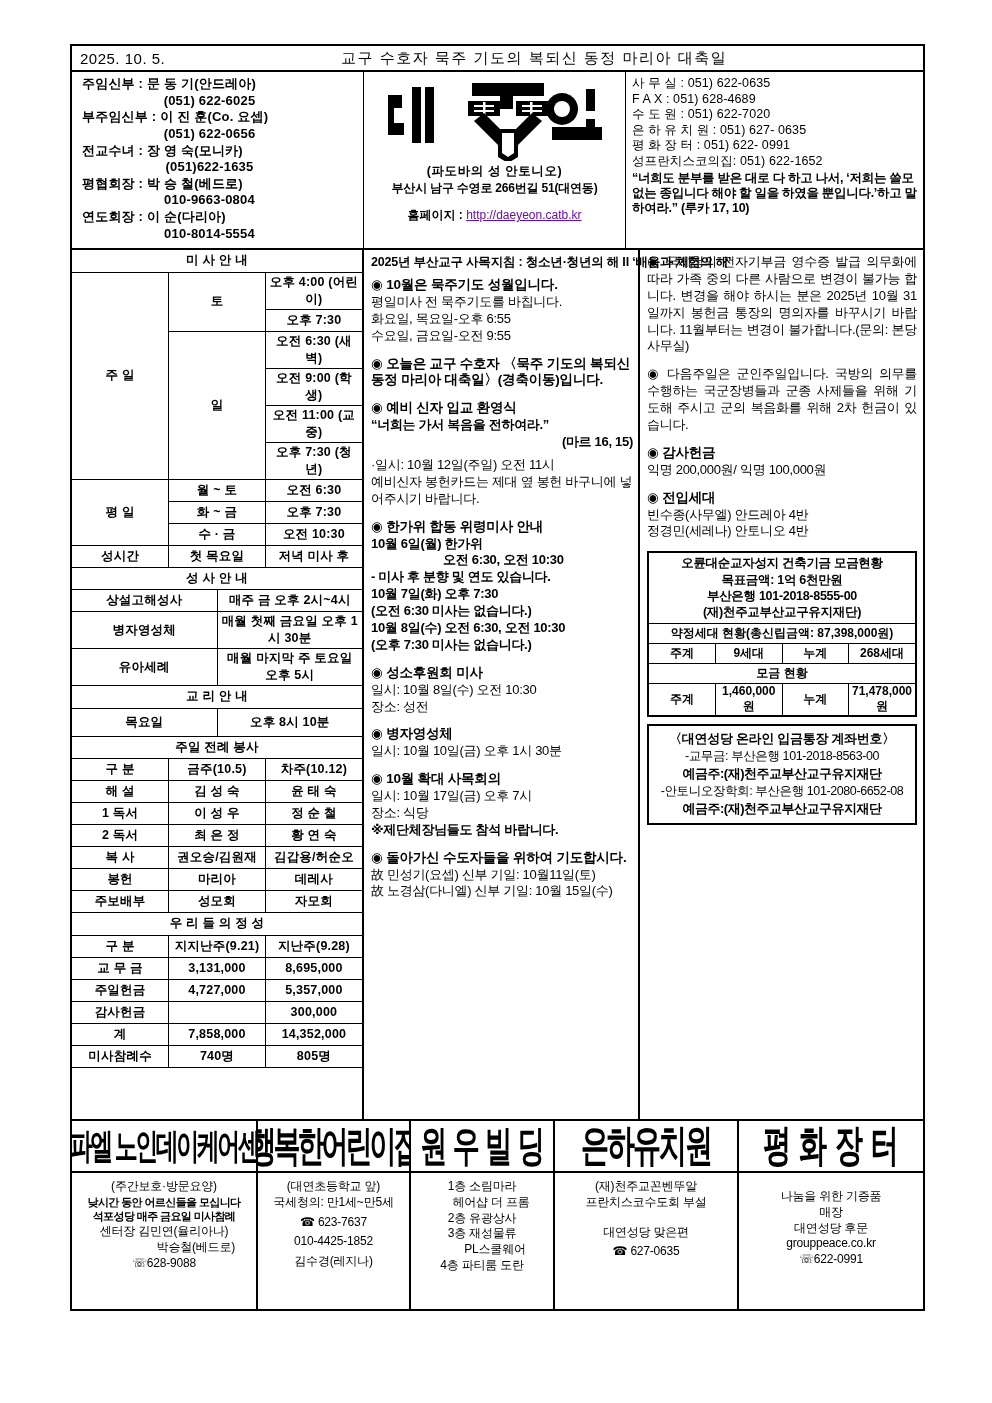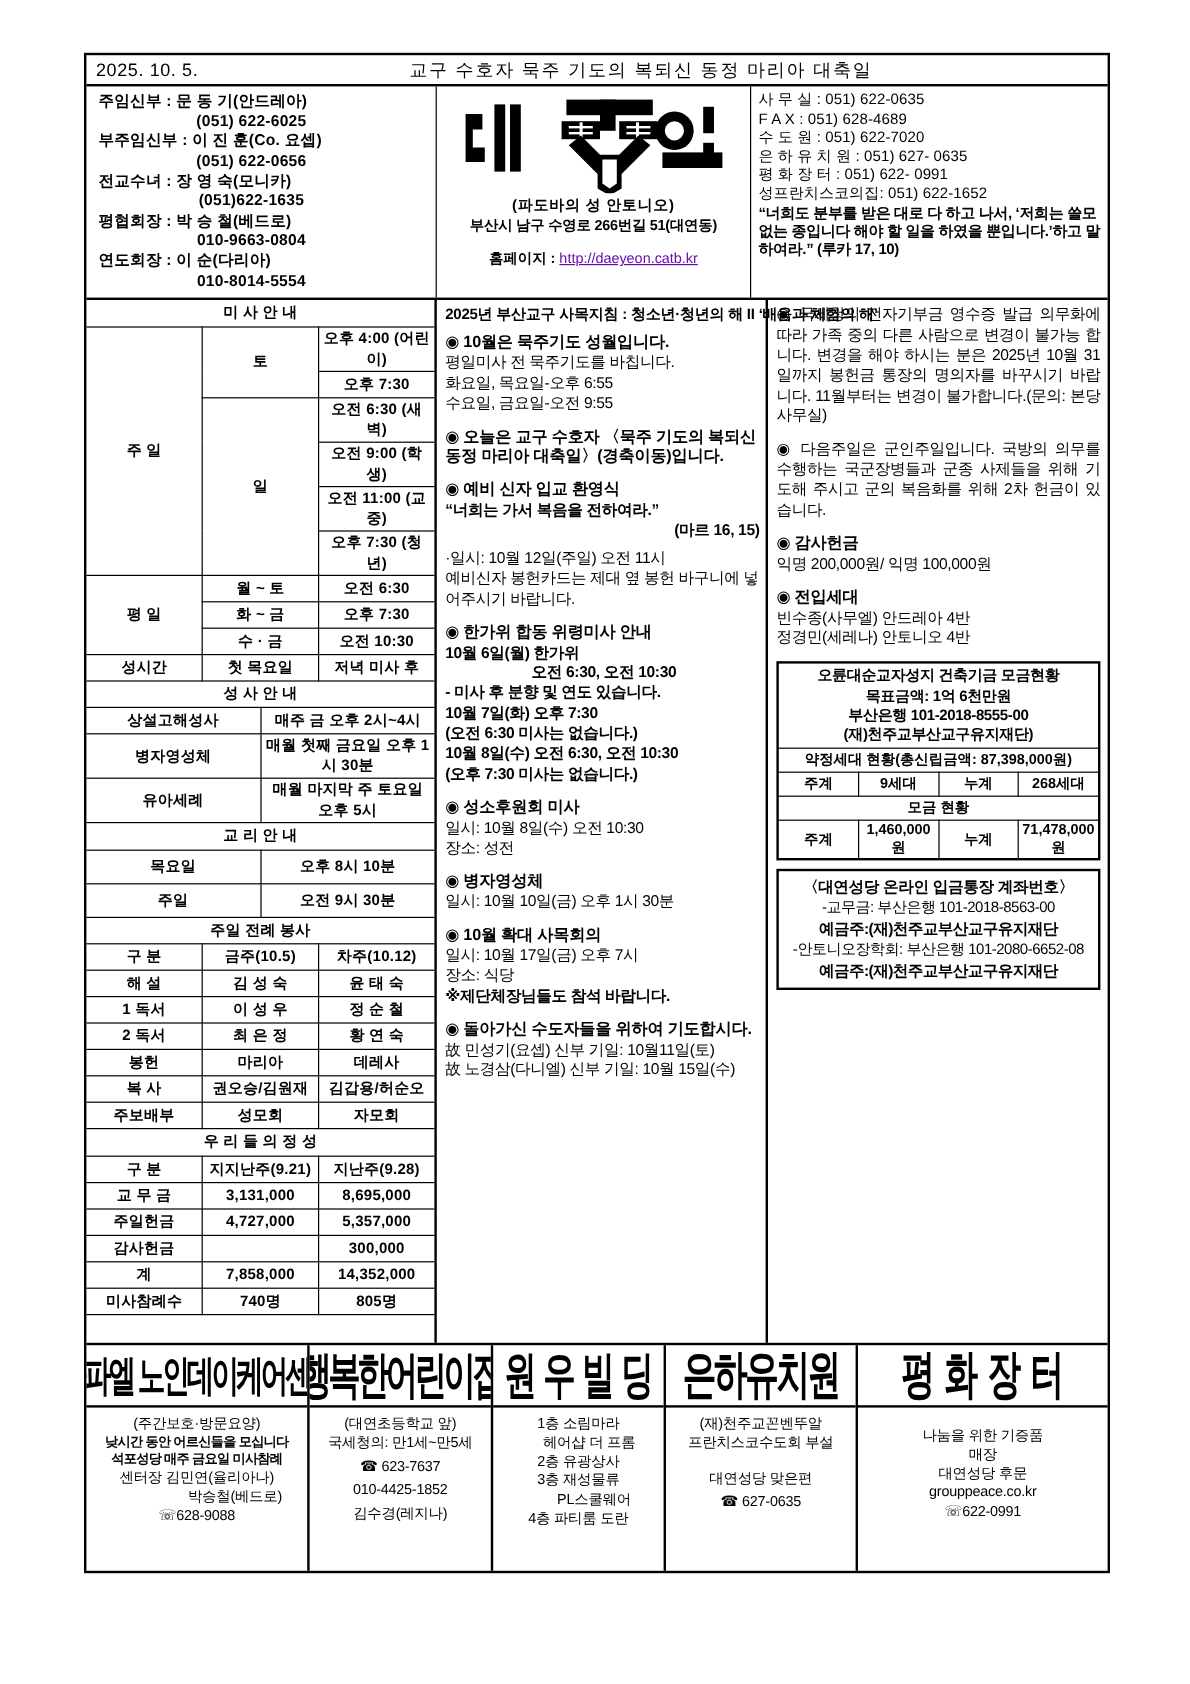--- a/index.html
+++ b/index.html
@@ -154,21 +154,21 @@
     font-weight: bold; white-space: nowrap;
     transform: scaleY(1.55);
     display:inline-block;
   }
   .ad-body { flex:1; padding: 6px 3px 2px; text-align:center; font-size:12px; line-height:1.32; letter-spacing:-.2px;}
   .ad-body .sm { font-size:11px; font-weight:bold; letter-spacing:-.6px;}
   .ad-body .r { text-align:right; padding-right:18px;}
   .ad1 { width: 186px; }
   .ad2 { width: 153px; }
   .ad3 { width: 144px; }
-  .ad4 { width: 160px; }
+  .ad4 { width: 184px; }
   .ad5 { flex:1; }
 </style>
 </head>
 <body>
 
 <div class="page">
 
   <div class="titlebar">
     <div class="date">2025. 10. 5.</div>
     <div class="feast">교구 수호자 묵주 기도의 복되신 동정 마리아 대축일</div>
@@ -310,24 +310,20 @@
 
       <table class="t">
         <tbody>
             <tr>
               <td class="sect" colspan="2">교  리  안  내</td>
             </tr>
         <tr>
               <td style="width:76px;height:28px">목요일</td>
               <td class="valL" style="height:28px">오후 8시 10분</td>
             </tr>
-        <tr>
-              <td style="height:28px">주일</td>
-              <td class="valL" style="height:28px">오전 9시 30분</td>
-            </tr>
       </tbody>
         </table>
 
       <table class="t">
         <tbody>
             <tr>
               <td class="sect" colspan="3">주일  전례  봉사</td>
             </tr>
         <tr>
           <td style="width:82px" class="lbl">구   분</td>
@@ -343,28 +339,28 @@
               <td>1 독서</td>
               <td>이 성 우</td>
               <td>정 순 철</td>
             </tr>
         <tr>
               <td>2 독서</td>
               <td>최 은 정</td>
               <td>황 연 숙</td>
             </tr>
         <tr>
+              <td>복  사</td>
+              <td>권오승/김원재</td>
+              <td>김갑용/허순오</td>
+            </tr>
+        <tr>
               <td>봉헌</td>
               <td>마리아</td>
               <td>데레사</td>
-            </tr>
-        <tr>
-              <td>복  사</td>
-              <td>권오승/김원재</td>
-              <td>김갑용/허순오</td>
             </tr>
         <tr>
               <td>주보배부</td>
               <td>성모회</td>
               <td>자모회</td>
             </tr>
       </tbody>
         </table>
 
       <table class="t">

